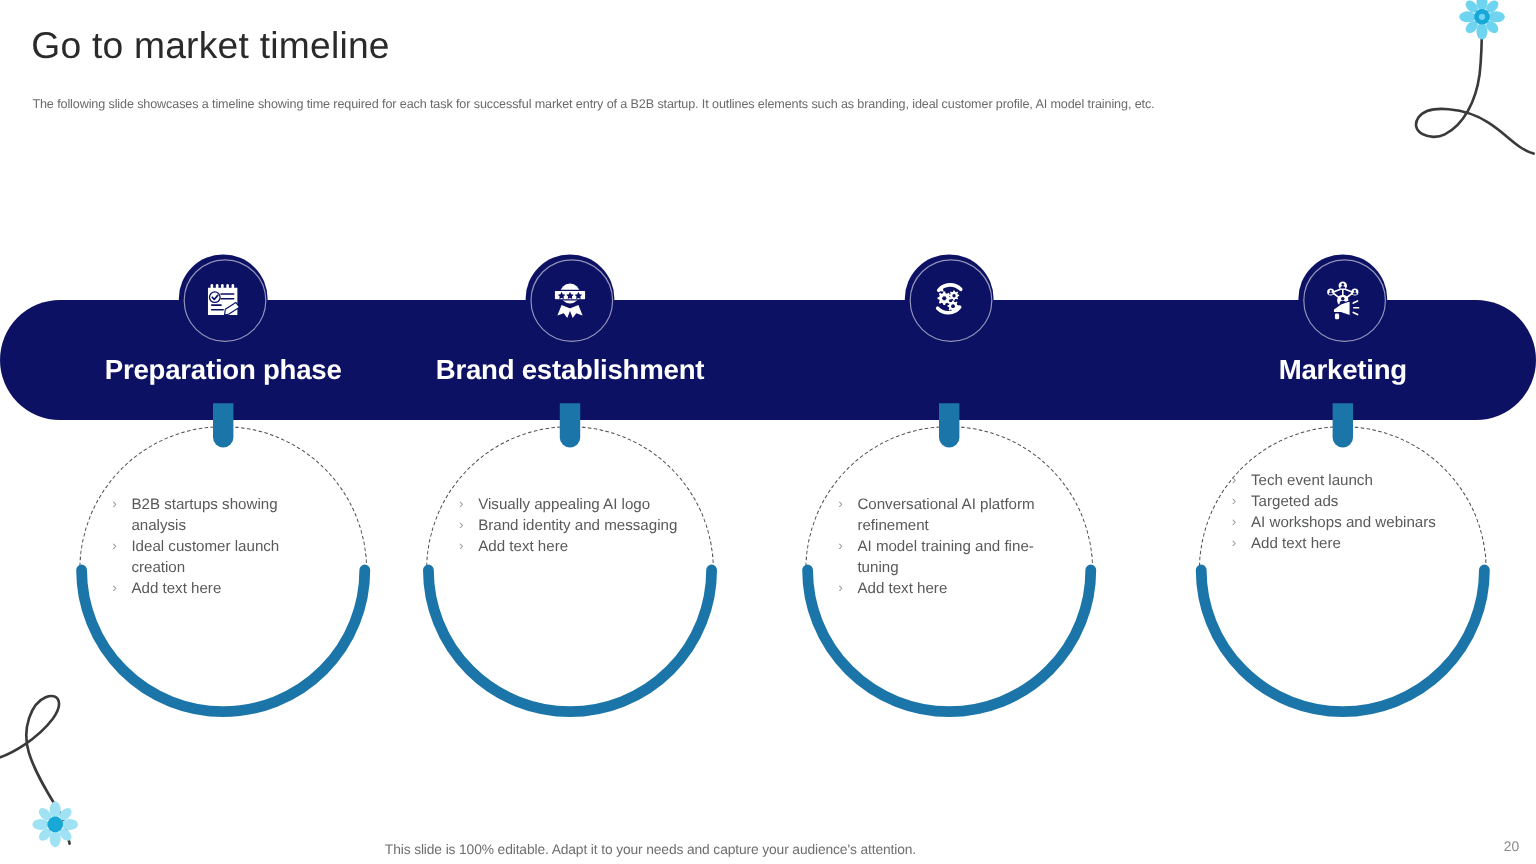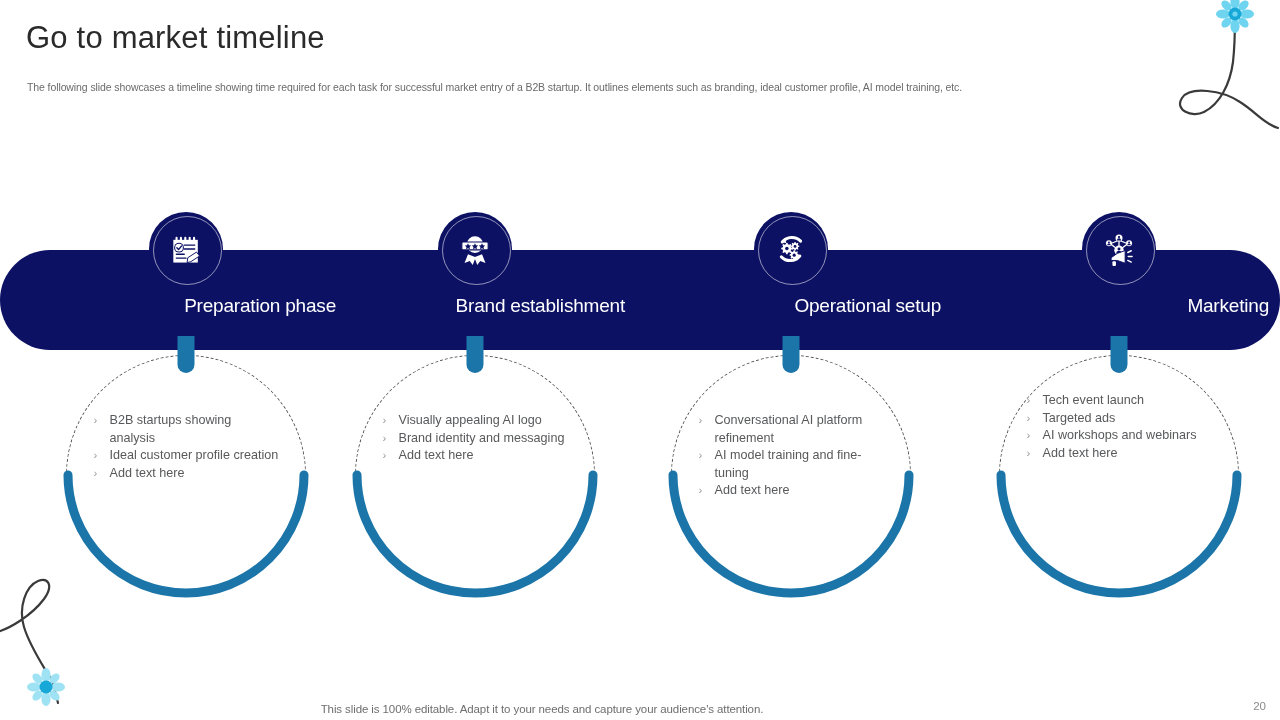--- a/index.html
+++ b/index.html
@@ -85,24 +85,24 @@
     border-radius: 50%;
     border: 1px solid rgba(255,255,255,0.55);
   }
   .icon-badge svg { width: 42px; height: 42px; display: block; }
 
   
   .phase-title {
     position: absolute;
     left: 0; top: 295px;
     width: 300px;
-    text-align: right;
+    text-align: center;
     color: #ffffff;
-    font-size: 19px;
-    font-weight: normal;
+    font-size: 23px;
+    font-weight: bold;
     letter-spacing: -0.2px;
     z-index: 3;
     white-space: nowrap;
   }
 
   
   .stem {
     position: absolute;
     left: 50%;
     transform: translateX(-50%);
@@ -255,21 +255,21 @@
         <path d="M 6 124 A 118 118 0 0 0 242 124" fill="none" stroke="#1b75a8" stroke-width="9" stroke-linecap="round"></path>
       </svg>
     </div>
     <div class="bullets">
       <div class="bullet-row">
         <span class="bullet-chev">›</span>
         <span class="bullet-text">B2B startups showing analysis</span>
       </div>
       <div class="bullet-row">
         <span class="bullet-chev">›</span>
-        <span class="bullet-text">Ideal customer profile creation</span>
+        <span class="bullet-text">Ideal customer launch creation</span>
       </div>
       <div class="bullet-row">
         <span class="bullet-chev">›</span>
         <span class="bullet-text">Add text here</span>
       </div>
     </div>
   </div>
 
   <div class="phase phase-2">
     <div class="icon-badge">
@@ -319,21 +319,20 @@
         <g fill="#ffffff">
           <path d="M18.5 17 l1.6 0 l.4 1.6 l1.5 .6 l1.4 -.9 l1.1 1.1 l-.9 1.4 l.6 1.5 l1.6 .4 l0 1.6 l-1.6 .4 l-.6 1.5 l.9 1.4 l-1.1 1.1 l-1.4 -.9 l-1.5 .6 l-.4 1.6 l-1.6 0 l-.4 -1.6 l-1.5 -.6 l-1.4 .9 l-1.1 -1.1 l.9 -1.4 l-.6 -1.5 l-1.6 -.4 l0 -1.6 l1.6 -.4 l.6 -1.5 l-.9 -1.4 l1.1 -1.1 l1.4 .9 l1.5 -.6 z"></path>
           <circle cx="19.3" cy="23.5" r="2" fill="#0d1164"></circle>
           <path d="M28 16 l1.2 0 l.3 1.2 l1.1 .45 l1.05 -.68 l.83 .83 l-.68 1.05 l.45 1.1 l1.2 .3 l0 1.2 l-1.2 .3 l-.45 1.1 l.68 1.05 l-.83 .83 l-1.05 -.68 l-1.1 .45 l-.3 1.2 l-1.2 0 l-.3 -1.2 l-1.1 -.45 l-1.05 .68 l-.83 -.83 l.68 -1.05 l-.45 -1.1 l-1.2 -.3 l0 -1.2 l1.2 -.3 l.45 -1.1 l-.68 -1.05 l.83 -.83 l1.05 .68 l1.1 -.45 z"></path>
           <circle cx="28.6" cy="21.1" r="1.6" fill="#0d1164"></circle>
           <path d="M27 25.5 l1.3 0 l.33 1.3 l1.2 .5 l1.15 -.73 l.9 .9 l-.73 1.15 l.5 1.2 l1.3 .33 l0 1.3 l-1.3 .33 l-.5 1.2 l.73 1.15 l-.9 .9 l-1.15 -.73 l-1.2 .5 l-.33 1.3 l-1.3 0 l-.33 -1.3 l-1.2 -.5 l-1.15 .73 l-.9 -.9 l.73 -1.15 l-.5 -1.2 l-1.3 -.33 l0 -1.3 l1.3 -.33 l.5 -1.2 l-.73 -1.15 l.9 -.9 l1.15 .73 l1.2 -.5 z"></path>
           <circle cx="27.65" cy="31" r="1.8" fill="#0d1164"></circle>
         </g>
       </svg>
     </div>
-    <div class="phase-title">Operational setup</div>
     <div class="stem"></div>
     <div class="detail-circle">
       <div class="dashed-ring"></div>
       <svg class="arc-svg" viewBox="0 0 248 248">
         <path d="M 6 124 A 118 118 0 0 0 242 124" fill="none" stroke="#1b75a8" stroke-width="9" stroke-linecap="round"></path>
       </svg>
     </div>
     <div class="bullets">
       <div class="bullet-row">
         <span class="bullet-chev">›</span>

